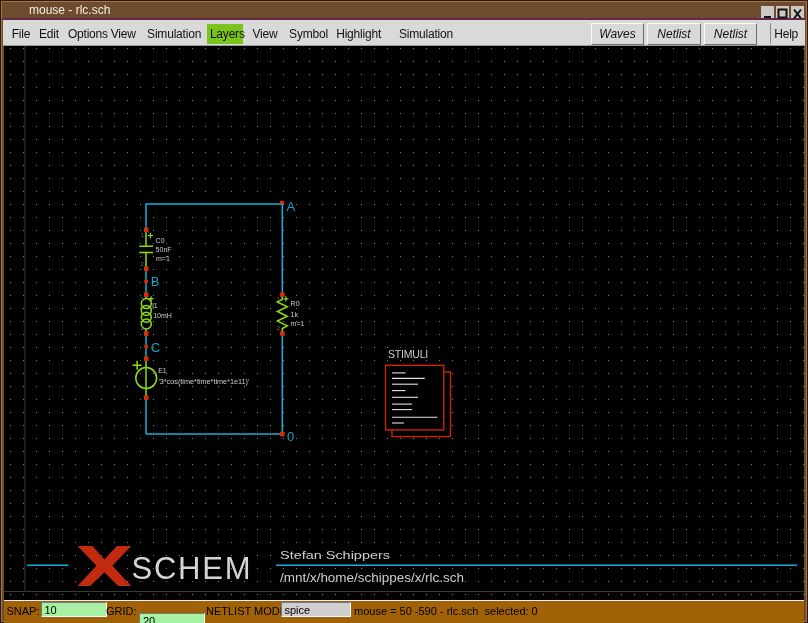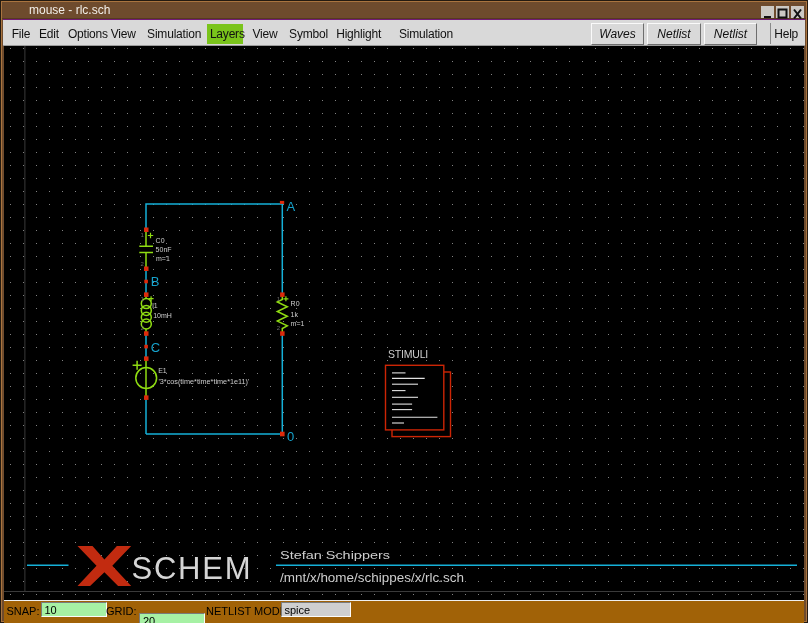--- a/index.html
+++ b/index.html
@@ -145,13 +145,14 @@
 </svg>
 </div>
 
 <div id="statusbar">
  <div class="st" style="left:2.5px;">SNAP:</div>
  <div class="sin" style="left:36.5px;width:66px;background:#a6f1a4;">10</div>
  <div class="st" style="left:102px;">GRID:</div>
  <div class="sin" style="left:135px;width:66px;background:#a6f1a4;margin-top:11px;">20</div>
  <div class="st" style="left:202px;">NETLIST MODE:</div>
  <div class="sin" style="left:276.5px;width:70px;background:#cfcfcf;">spice</div>
+ <div class="st" style="left:350px;">mouse = 50 -590 - rlc.sch&nbsp;&nbsp;selected: 0</div>
 </div>
 
 </body></html>

